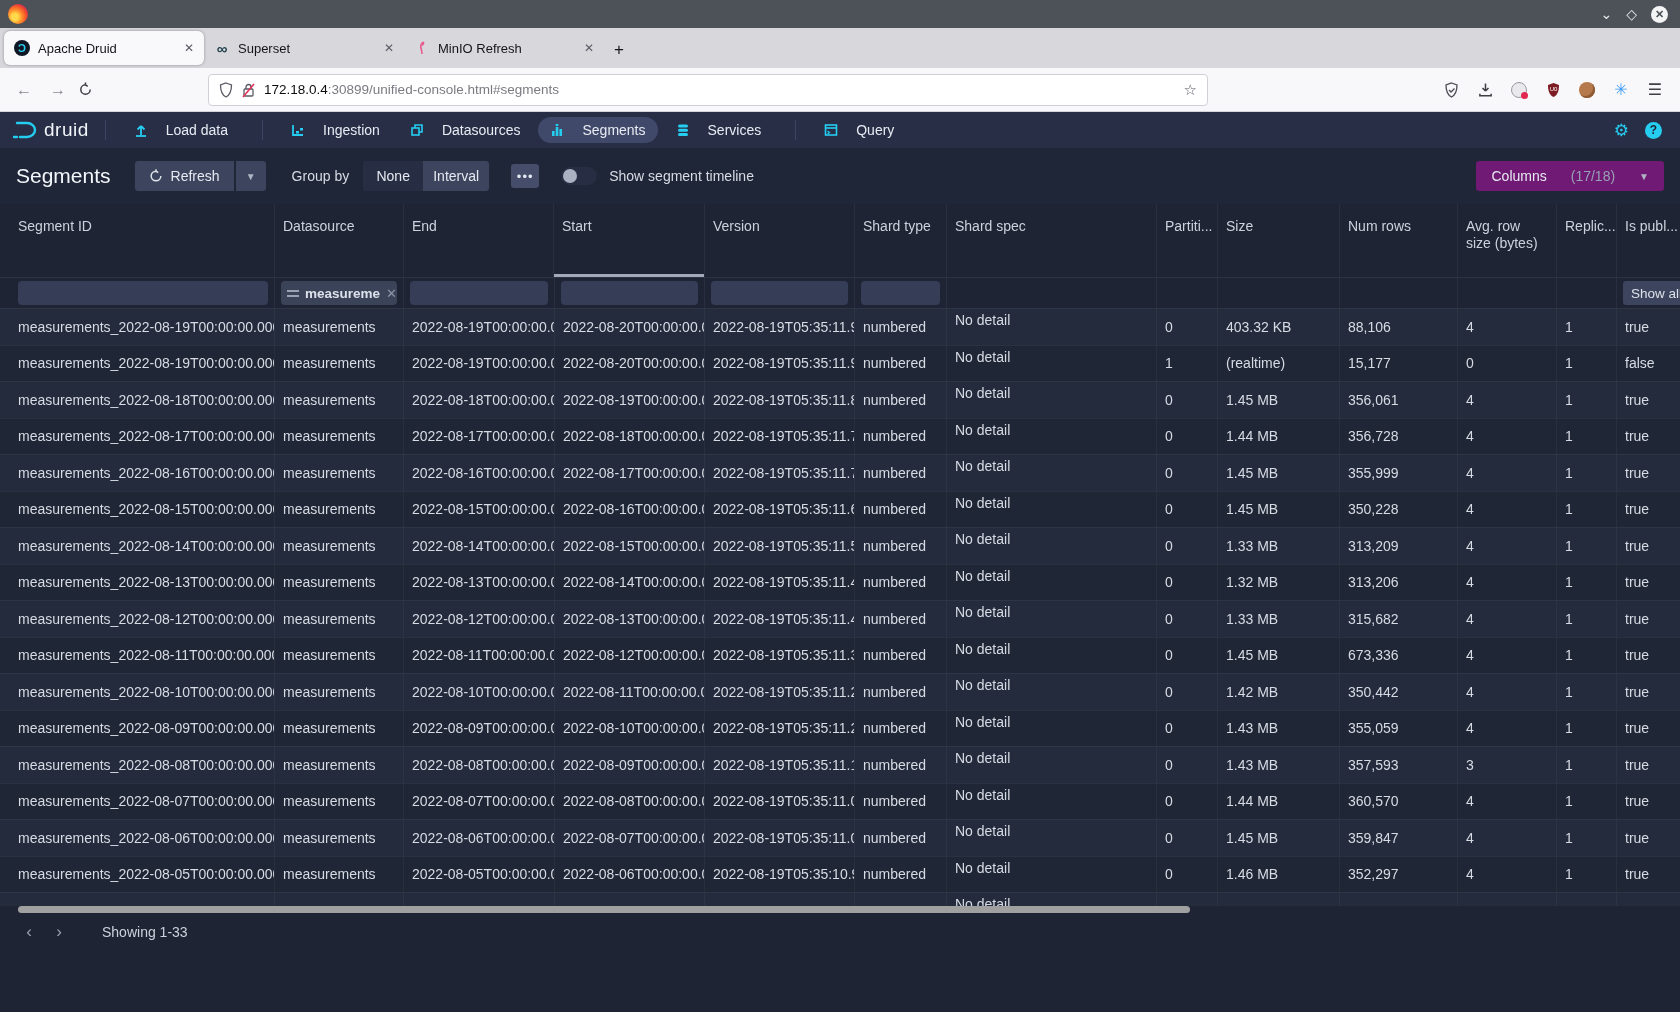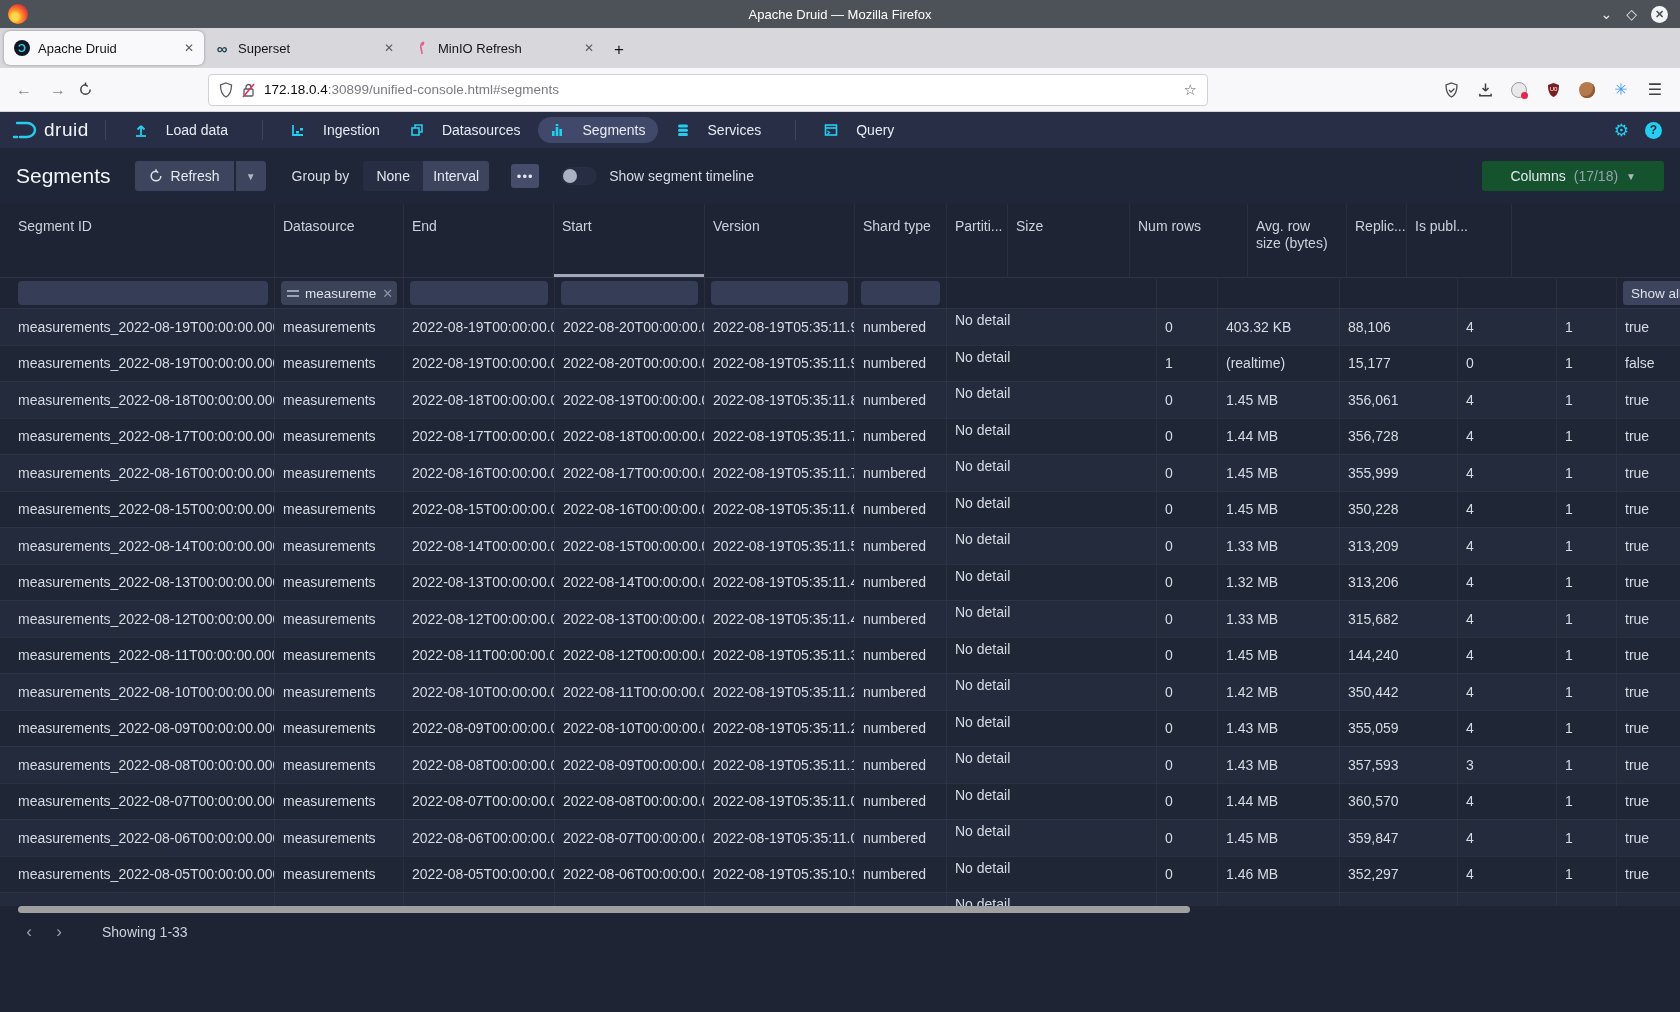--- a/index.html
+++ b/index.html
@@ -67,21 +67,21 @@
   .refresh-group { display:flex; }
   .refresh-main { padding:0 14px; gap:8px; border-radius:3px 0 0 3px; }
   .refresh-caret { width:30px; border-radius:0 3px 3px 0; margin-left:2px; font-size:10px; color:#aeb4c4; }
   .groupby-label { margin:0 14px 0 26px; font-size:14px; color:#d7dbe4; }
   .seg-btn-none { width:60px; border-radius:3px 0 0 3px; background:#272e44; }
   .seg-btn-interval { width:66px; border-radius:0 3px 3px 0; }
   .more-btn { width:28px; height:24px; margin-left:22px; background:#454d6a; letter-spacing:1px; font-size:13px; }
   .toggle { width:36px; height:18px; border-radius:9px; background:#272e44; margin:0 12px 0 22px; position:relative; }
   .toggle-knob { position:absolute; left:2px; top:2px; width:14px; height:14px; border-radius:50%; background:#aab1c0; }
   .toggle-label { font-size:14px; }
-  .columns-btn { margin-left:auto; padding:0 28px; gap:8px; background:#14532d; }
+  .columns-btn { margin-left:auto; padding:0 15px; gap:24px; background:#701a75; }
   .columns-count { color:#98a1b4; }
   .caret-down { font-size:10px; color:#aeb4c4; }
 
   
   .tablewrap { overflow:hidden; position:relative; width:1680px; }
   .tinner { width:1722px; }
   .c0{width:275px}.c1{width:129px}.c2{width:151px}.c3{width:150px}.c4{width:150px}
   .c5{width:92px}.c6{width:210px}.c7{width:61px}.c8{width:122px}.c9{width:118px}
   .c10{width:99px}.c11{width:60px}.c12{width:105px}
   .thead { display:flex; height:74px; border-bottom:1px solid rgba(255,255,255,.07); }
@@ -90,21 +90,21 @@
   .th:first-child { padding-left:18px; }
   .th.sorted:after { content:""; position:absolute; left:0; right:0; bottom:0; height:3px; background:#a2a9b8; }
   .frow { display:flex; height:30px; align-items:center; }
   .tf { height:30px; border-right:1px solid rgba(255,255,255,.05); display:flex; align-items:center; padding:0 6px; }
   .filter-box { background:#353d57; border-radius:4px; height:24px; flex:1; }
   .tf.c0 .filter-box { margin-left:12px; }
   .chip-box { background:#3b4359; border-radius:4px; height:24px; flex:1; display:flex; align-items:center;
     padding:0 6px; gap:6px; overflow:hidden; }
   .chip-eq { width:12px; flex:0 0 12px; display:flex; flex-direction:column; gap:3px; }
   .chip-eq i { display:block; height:2px; background:#9aa2b4; }
-  .chip-text { font-size:13.5px; color:#dde1ea; white-space:nowrap; }
+  .chip-text { font-size:13.5px; color:#dde1ea; white-space:nowrap;font-weight:bold; }
   .chip-x { color:#8d95a8; font-size:13px; margin-left:auto; }
   .show-btn { background:#3d455e; border-radius:3px; height:24px; display:flex; align-items:center;
     padding:0 8px; font-size:13.5px; color:#dde1ea; white-space:nowrap; overflow:hidden; }
   .tbody { height:598px; overflow:hidden; }
   .tr { display:flex; height:36.5px; border-top:1px solid rgba(255,255,255,.05); }
   .tr:nth-child(odd) { background:#232b3c; }
   .tr:nth-child(even) { background:#1f2635; }
   .td { font-size:14px; color:#d7dbe4; padding:0 8px; display:flex; align-items:center;
     border-right:1px solid rgba(255,255,255,.045); white-space:nowrap; overflow:hidden; }
   .td:first-child { padding-left:18px; }
@@ -116,21 +116,20 @@
   .showing { margin-left:26px; font-size:14px; color:#ccd2dd; }
   svg { display:block; }
 </style>
 </head>
 <body>
 
 <div class="screen">
 
   <div class="titlebar">
     <div class="fx-logo"></div>
-    <div class="win-title">Apache Druid — Mozilla Firefox</div>
     <div class="win-controls">
       <span class="wc">⌄</span>
       <span class="wc">◇</span>
       <span class="wc-close">✕</span>
     </div>
   </div>
 
   <div class="tabstrip">
     <div class="tab active">
       <span class="favicon fav-druid">Ɔ</span>
@@ -302,20 +301,21 @@
 
     <div class="tablewrap">
       <div class="tinner">
         <div class="thead" id="thead">
             <div class="th c0">Segment ID</div>
             <div class="th c1">Datasource</div>
             <div class="th c3">End</div>
             <div class="th c2 sorted">Start</div>
             <div class="th c4">Version</div>
             <div class="th c5">Shard type</div>
+            <div class="th c6">Shard spec</div>
             <div class="th c7">Partiti...</div>
             <div class="th c8">Size</div>
             <div class="th c9">Num rows</div>
             <div class="th c10">Avg. row size (bytes)</div>
             <div class="th c11">Replic...</div>
             <div class="th c12">Is publ...</div>
           </div>
         <div class="frow">
           <div class="tf c0">
               <div class="filter-box"></div>
@@ -491,21 +491,21 @@
             <div class="tr">
               <div class="td c0">measurements_2022-08-11T00:00:00.000Z...</div>
               <div class="td c1">measurements</div>
               <div class="td c2">2022-08-11T00:00:00.0...</div>
               <div class="td c3">2022-08-12T00:00:00.0...</div>
               <div class="td c4">2022-08-19T05:35:11.3...</div>
               <div class="td c5">numbered</div>
               <div class="td c6 top">No detail</div>
               <div class="td c7">0</div>
               <div class="td c8">1.45 MB</div>
-              <div class="td c9">144,240</div>
+              <div class="td c9">673,336</div>
               <div class="td c10">4</div>
               <div class="td c11">1</div>
               <div class="td c12">true</div>
             </div>
             <div class="tr">
               <div class="td c0">measurements_2022-08-10T00:00:00.000Z...</div>
               <div class="td c1">measurements</div>
               <div class="td c2">2022-08-10T00:00:00.0...</div>
               <div class="td c3">2022-08-11T00:00:00.0...</div>
               <div class="td c4">2022-08-19T05:35:11.2...</div>

